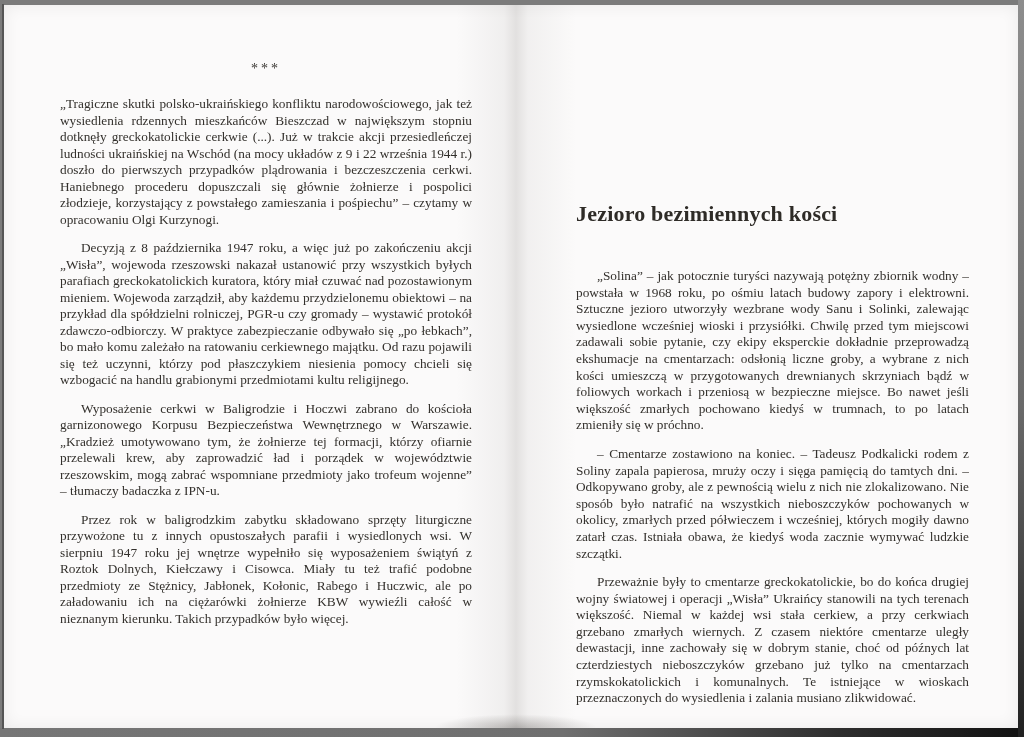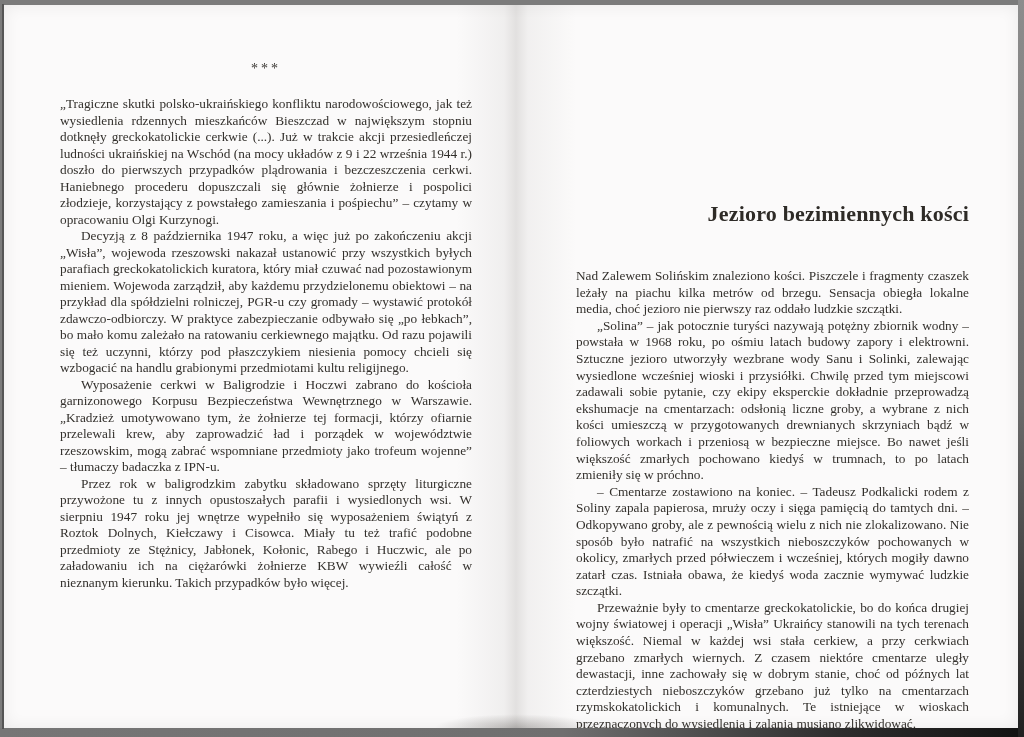--- a/index.html
+++ b/index.html
@@ -84,32 +84,33 @@
     letter-spacing: 3px;
     font-size: 14px;
     line-height: 16px;
     margin: 0 0 19px 0;
     color: #3a3733;
   }
   .chapter-title {
     font-size: 22px;
     font-weight: bold;
     line-height: 28px;
-    text-align: right;
+    text-align: left;
     margin: 0 0 40px 0;
     color: #2e2b27;
     letter-spacing: 0.2px;
   }
   p.para {
     margin: 0;
     text-align: justify;
     hyphens: auto;
   }
   p.para.ind {
     text-indent: 21px;
+    margin-top: 12px;
   }
   .page-number {
     position: absolute;
     top: 679px;
     right: 52px;
     width: 200px;
     text-align: right;
     font-size: 11.5px;
     color: #9a9a9a;
     letter-spacing: 0.5px;
@@ -126,21 +127,20 @@
   <div class="page-col page-left-col">
     <div class="section-mark">***</div>
     <p class="para">„Tragiczne skutki polsko-ukraińskiego konfliktu narodowościowego, jak też wysiedlenia rdzennych mieszkańców Bieszczad w największym stopniu dotknęły greckokatolickie cerkwie (...). Już w trakcie akcji przesiedleńczej ludności ukraińskiej na Wschód (na mocy układów z 9 i 22 września 1944 r.) doszło do pierwszych przypadków plądrowania i bezczeszczenia cerkwi. Haniebnego procederu dopuszczali się głównie żołnierze i pospolici złodzieje, korzystający z powstałego zamieszania i pośpiechu” – czytamy w opracowaniu Olgi Kurzynogi.</p>
     <p class="para ind">Decyzją z 8 października 1947 roku, a więc już po zakończeniu akcji „Wisła”, wojewoda rzeszowski nakazał ustanowić przy wszystkich byłych parafiach greckokatolickich kuratora, który miał czuwać nad pozostawionym mieniem. Wojewoda zarządził, aby każdemu przydzielonemu obiektowi – na przykład dla spółdzielni rolniczej, PGR-u czy gromady – wystawić protokół zdawczo-odbiorczy. W praktyce zabezpieczanie odbywało się „po łebkach”, bo mało komu zależało na ratowaniu cerkiewnego majątku. Od razu pojawili się też uczynni, którzy pod płaszczykiem niesienia pomocy chcieli się wzbogacić na handlu grabionymi przedmiotami kultu religijnego.</p>
     <p class="para ind">Wyposażenie cerkwi w Baligrodzie i Hoczwi zabrano do kościoła garnizonowego Korpusu Bezpieczeństwa Wewnętrznego w Warszawie. „Kradzież umotywowano tym, że żołnierze tej formacji, którzy ofiarnie przelewali krew, aby zaprowadzić ład i porządek w województwie rzeszowskim, mogą zabrać wspomniane przedmioty jako trofeum wojenne” – tłumaczy badaczka z IPN-u.</p>
     <p class="para ind">Przez rok w baligrodzkim zabytku składowano sprzęty liturgiczne przywożone tu z innych opustoszałych parafii i wysiedlonych wsi. W sierpniu 1947 roku jej wnętrze wypełniło się wyposażeniem świątyń z Roztok Dolnych, Kiełczawy i Cisowca. Miały tu też trafić podobne przedmioty ze Stężnicy, Jabłonek, Kołonic, Rabego i Huczwic, ale po załadowaniu ich na ciężarówki żołnierze KBW wywieźli całość w nieznanym kierunku. Takich przypadków było więcej.</p>
   </div>
 
   <div class="page-col page-right-col">
     <h1 class="chapter-title">Jezioro bezimiennych kości</h1>
-    <p class="para">Nad Zalewem Solińskim znaleziono kości. Piszczele i fragmenty czaszek leżały na piachu kilka metrów od brzegu. Sensacja obiegła lokalne media, choć jezioro nie pierwszy raz oddało ludzkie szczątki.</p>
     <p class="para ind">„Solina” – jak potocznie turyści nazywają potężny zbiornik wodny – powstała w 1968 roku, po ośmiu latach budowy zapory i elektrowni. Sztuczne jezioro utworzyły wezbrane wody Sanu i Solinki, zalewając wysiedlone wcześniej wioski i przysiółki. Chwilę przed tym miejscowi zadawali sobie pytanie, czy ekipy eksperckie dokładnie przeprowadzą ekshumacje na cmentarzach: odsłonią liczne groby, a wybrane z nich kości umieszczą w przygotowanych drewnianych skrzyniach bądź w foliowych workach i przeniosą w bezpieczne miejsce. Bo nawet jeśli większość zmarłych pochowano kiedyś w trumnach, to po latach zmieniły się w próchno.</p>
     <p class="para ind">– Cmentarze zostawiono na koniec. – Tadeusz Podkalicki rodem z Soliny zapala papierosa, mruży oczy i sięga pamięcią do tamtych dni. – Odkopywano groby, ale z pewnością wielu z nich nie zlokalizowano. Nie sposób było natrafić na wszystkich nieboszczyków pochowanych w okolicy, zmarłych przed półwieczem i wcześniej, których mogiły dawno zatarł czas. Istniała obawa, że kiedyś woda zacznie wymywać ludzkie szczątki.</p>
     <p class="para ind">Przeważnie były to cmentarze greckokatolickie, bo do końca drugiej wojny światowej i operacji „Wisła” Ukraińcy stanowili na tych terenach większość. Niemal w każdej wsi stała cerkiew, a przy cerkwiach grzebano zmarłych wiernych. Z czasem niektóre cmentarze uległy dewastacji, inne zachowały się w dobrym stanie, choć od późnych lat czterdziestych nieboszczyków grzebano już tylko na cmentarzach rzymskokatolickich i komunalnych. Te istniejące w wioskach przeznaczonych do wysiedlenia i zalania musiano zlikwidować.</p>
   </div>
 
   <div class="page-number">139</div>
 </div>
 
 <div class="frame-bottom"></div>
 <div class="frame-right"></div>

